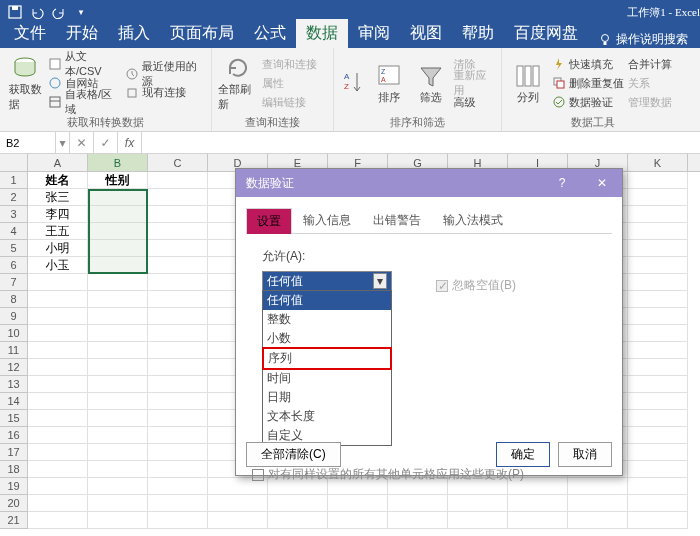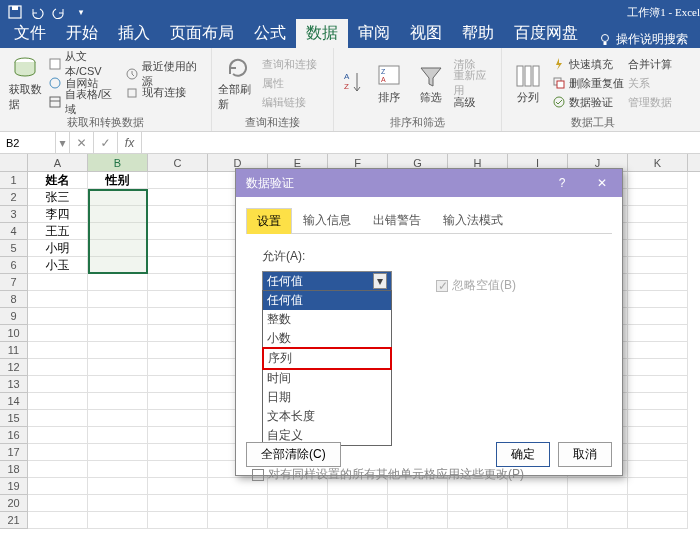--- a/index.html
+++ b/index.html
@@ -49,21 +49,21 @@
 .cell.header-cell { font-weight: bold; }
 .sel-range { position: absolute; border: 2px solid #217346; background: rgba(200,215,190,0.25); pointer-events: none; }
 
 
 .dialog { position: absolute; left: 235px; top: 168px; width: 388px; height: 308px; background: #fff; border: 1px solid #888; box-shadow: 3px 3px 8px rgba(0,0,0,0.35); }
 .dlg-title { height: 28px; background: #9b8fcf; color: #fff; display: flex; align-items: center; padding-left: 10px; font-size: 12px; }
 .dlg-title .dlg-ctrls { margin-left: auto; display: flex; }
 .dlg-ctrl { width: 40px; height: 28px; display: flex; align-items: center; justify-content: center; color: #fff; cursor: pointer; }
 .dlg-tabs { display: flex; margin: 10px 10px 0 10px; border-bottom: 1px solid #d4d4d4; }
 .dlg-tab { padding: 4px 10px; font-size: 12px; border: 1px solid transparent; border-bottom: none; cursor: pointer; color: #555; }
-.dlg-tab.active { border-color: #d4d4d4; background: #fde047; position: relative; top: 1px; color: #000; }
+.dlg-tab.active { border-color: #d4d4d4; background: #be185d; position: relative; top: 1px; color: #000; }
 .dlg-body { padding: 8px 16px; font-size: 12px; color: #444; }
 .dlg-label { margin: 6px 0; }
 .allow-select { width: 130px; height: 20px; border: 1px solid #888; display: flex; align-items: center; padding: 0 4px; background: #2b579a; color: #fff; font-size: 12px; }
 .allow-select .dd { margin-left: auto; background: #eee; color: #444; width: 14px; text-align: center; border: 1px solid #888; }
 .dropdown-list { width: 130px; border: 1px solid #666; background: #fff; margin-top: -1px; }
 .dd-item { padding: 1px 4px; font-size: 12px; cursor: pointer; }
 .dd-item.sel { background: #2b579a; color: #fff; }
 .dd-item.hl { border: 2px solid #d00; margin: -1px; }
 .ignore-chk { position: absolute; left: 200px; top: 108px; font-size: 12px; color: #aaa; display: flex; align-items: center; gap: 4px; }
 .apply-chk { font-size: 12px; margin-top: 10px; display: flex; align-items: center; gap: 4px; color: #888; }

